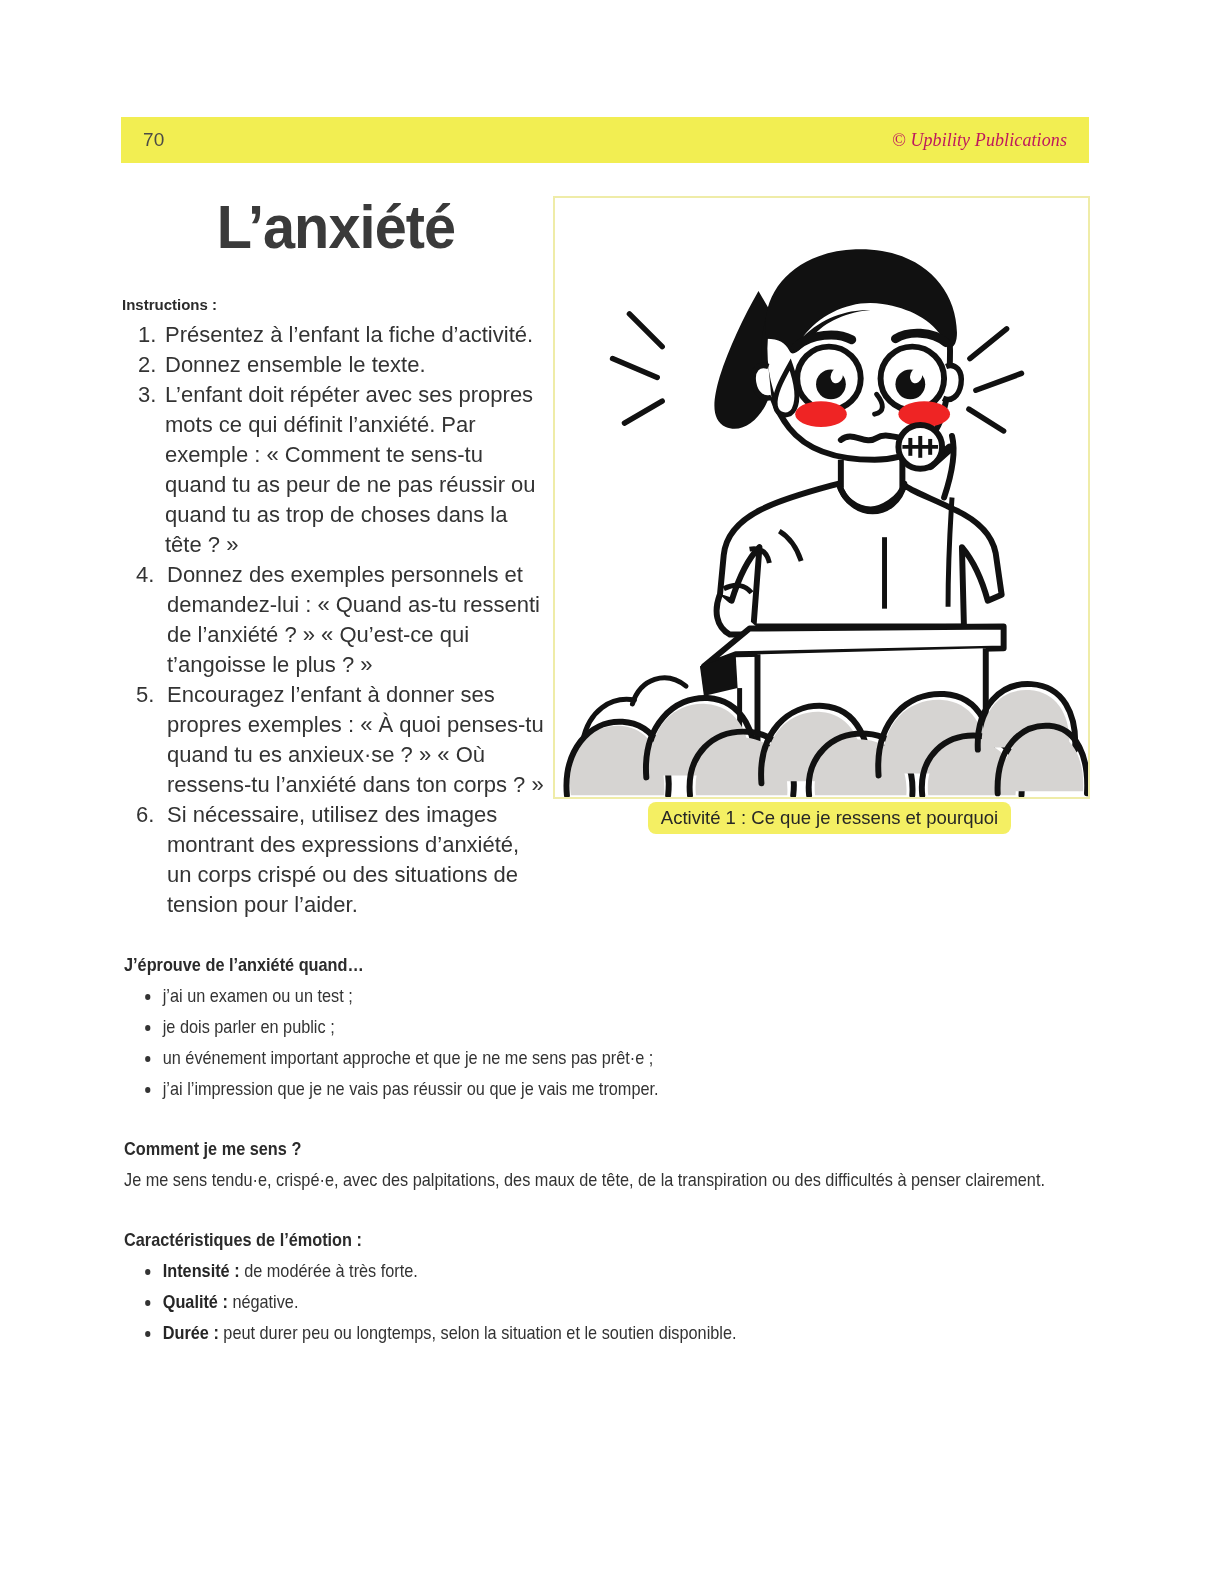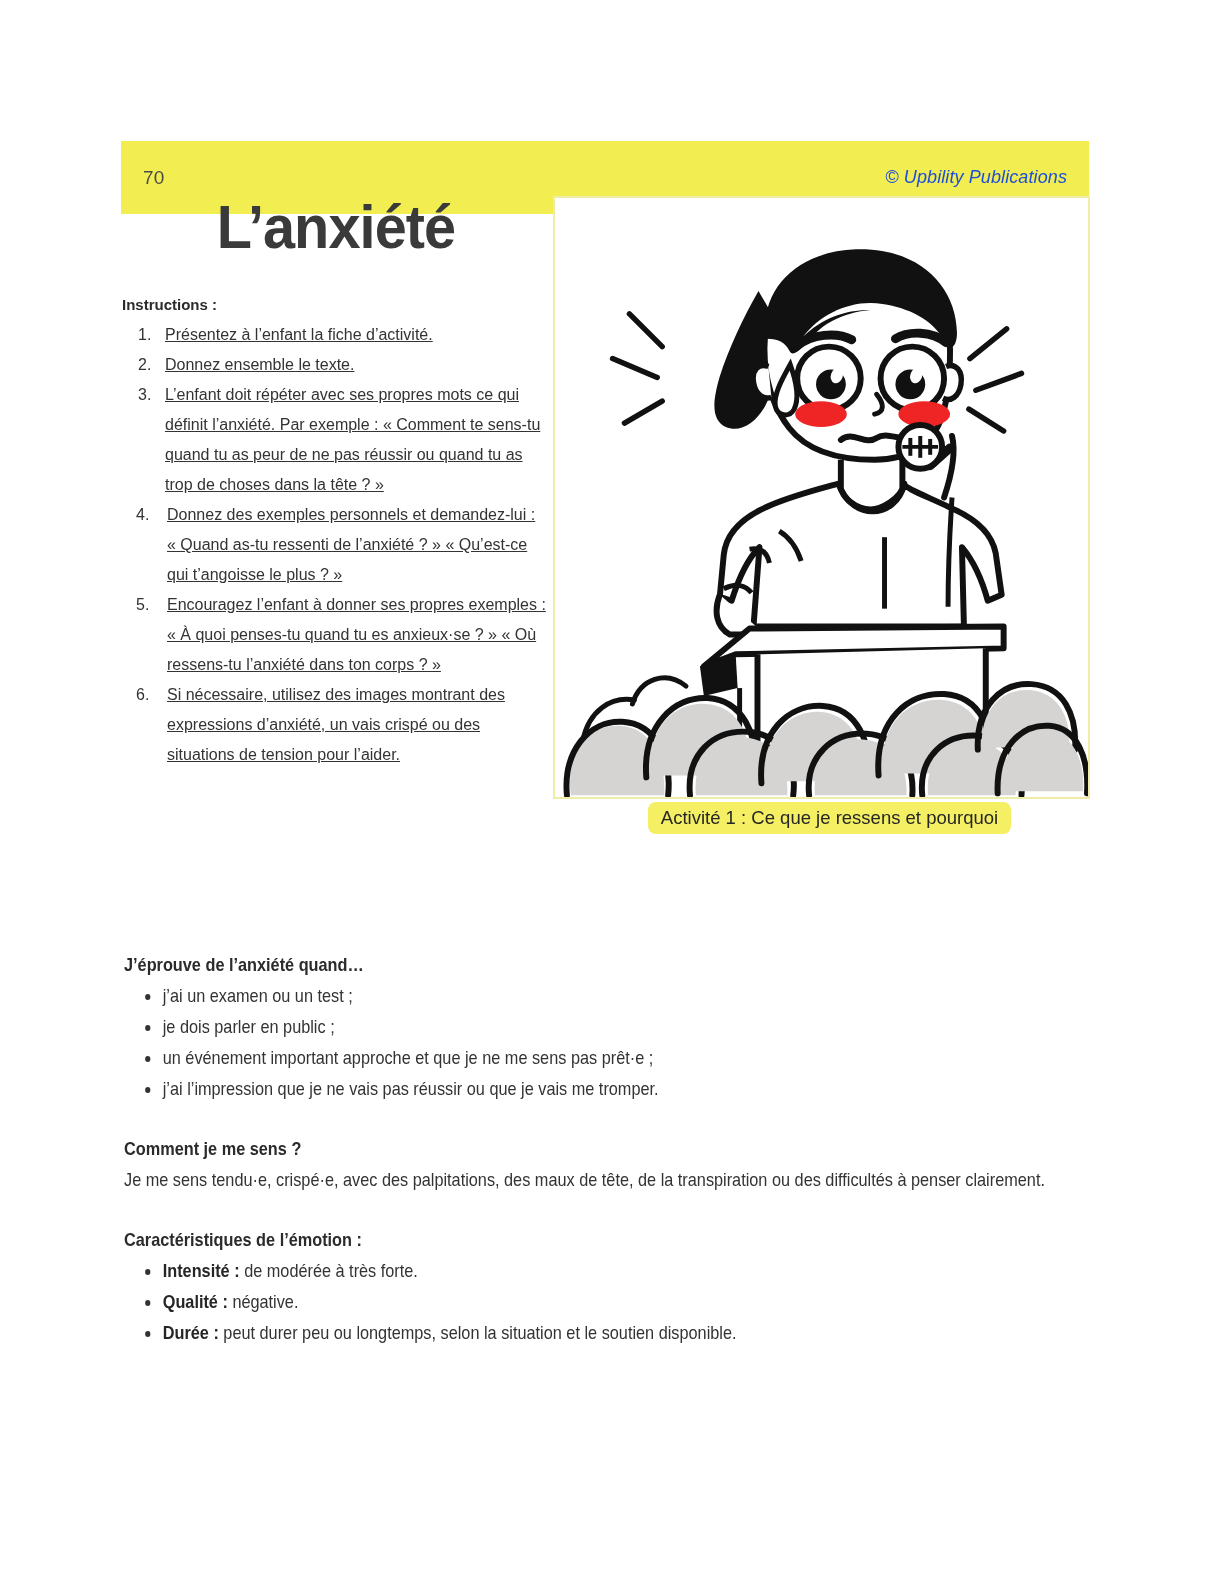--- a/index.html
+++ b/index.html
@@ -12,38 +12,38 @@
     position: relative;
     font-family: "Liberation Sans", sans-serif;
     color: #2e2e2e;
     overflow: hidden;
   }
 
   
   .header-band {
     position: absolute;
     left: 121px; top: 117px;
-    width: 968px; height: 73px;
+    width: 968px; height: 46px;
     background: #f2ee52;
     display: flex;
     align-items: center;
     justify-content: space-between;
     padding: 0 22px 0 22px;
-    margin-top: 24px;
   }
   .page-number {
     font-size: 19px;
     color: #4b4b46;
     letter-spacing: .2px;
   }
   .publisher {
     font-size: 18px;
     font-style: italic;
-    color: #1d4ed8;
+    color: #be185d;
     letter-spacing: .1px;
+    font-family: Liberation Serif, serif;
   }
 
   
   .title {
     position: absolute;
     left: 121px; top: 196px;
     width: 430px;
     text-align: center;
     font-size: 62px;
     font-weight: bold;
@@ -69,25 +69,24 @@
   ol.steps {
     margin: 0;
     padding: 0;
     list-style: none;
     counter-reset: step;
   }
   ol.steps > li {
     counter-increment: step;
     position: relative;
     padding-left: 43px;
-    font-size: 16px;
+    font-size: 22px;
     line-height: 30px;
     color: #333333;
     margin-bottom: 0px;
-    text-decoration: underline;
   }
   ol.steps > li::before {
     content: counter(step) ".";
     position: absolute;
     left: 16px;
     top: 0;
     width: 24px;
     text-align: left;
   }
   ol.steps > li.wide::before { left: 14px; }
@@ -180,21 +179,21 @@
 <div class="title">L’anxiété</div>
 
 <div class="instructions">
   <div class="instructions-heading">Instructions :</div>
   <ol class="steps">
     <li>Présentez à l’enfant la fiche d’activité.</li>
     <li>Donnez ensemble le texte.</li>
     <li>L’enfant doit répéter avec ses propres mots ce qui définit l’anxiété. Par exemple : « Comment te sens-tu quand tu as peur de ne pas réussir ou quand tu as trop de choses dans la tête ? »</li>
     <li class="wide">Donnez des exemples personnels et demandez-lui : « Quand as-tu ressenti de l’anxiété ? » « Qu’est-ce qui t’angoisse le plus ? »</li>
     <li class="wide">Encouragez l’enfant à donner ses propres exemples : « À quoi penses-tu quand tu es anxieux·se ? » « Où ressens-tu l’anxiété dans ton corps ? »</li>
-    <li class="wide">Si nécessaire, utilisez des images montrant des expressions d’anxiété, un vais crispé ou des situations de tension pour l’aider.</li>
+    <li class="wide">Si nécessaire, utilisez des images montrant des expressions d’anxiété, un corps crispé ou des situations de tension pour l’aider.</li>
   </ol>
 </div>
 
 <div class="figure-frame">
   <svg viewBox="0 0 537 600">
     <g fill="none" stroke="#111111" stroke-width="5.5" stroke-linecap="round" stroke-linejoin="round">
 
       <line x1="75" y1="115" x2="108" y2="148"></line>
       <line x1="58" y1="160" x2="103" y2="179"></line>
       <line x1="70" y1="225" x2="108" y2="203"></line>

